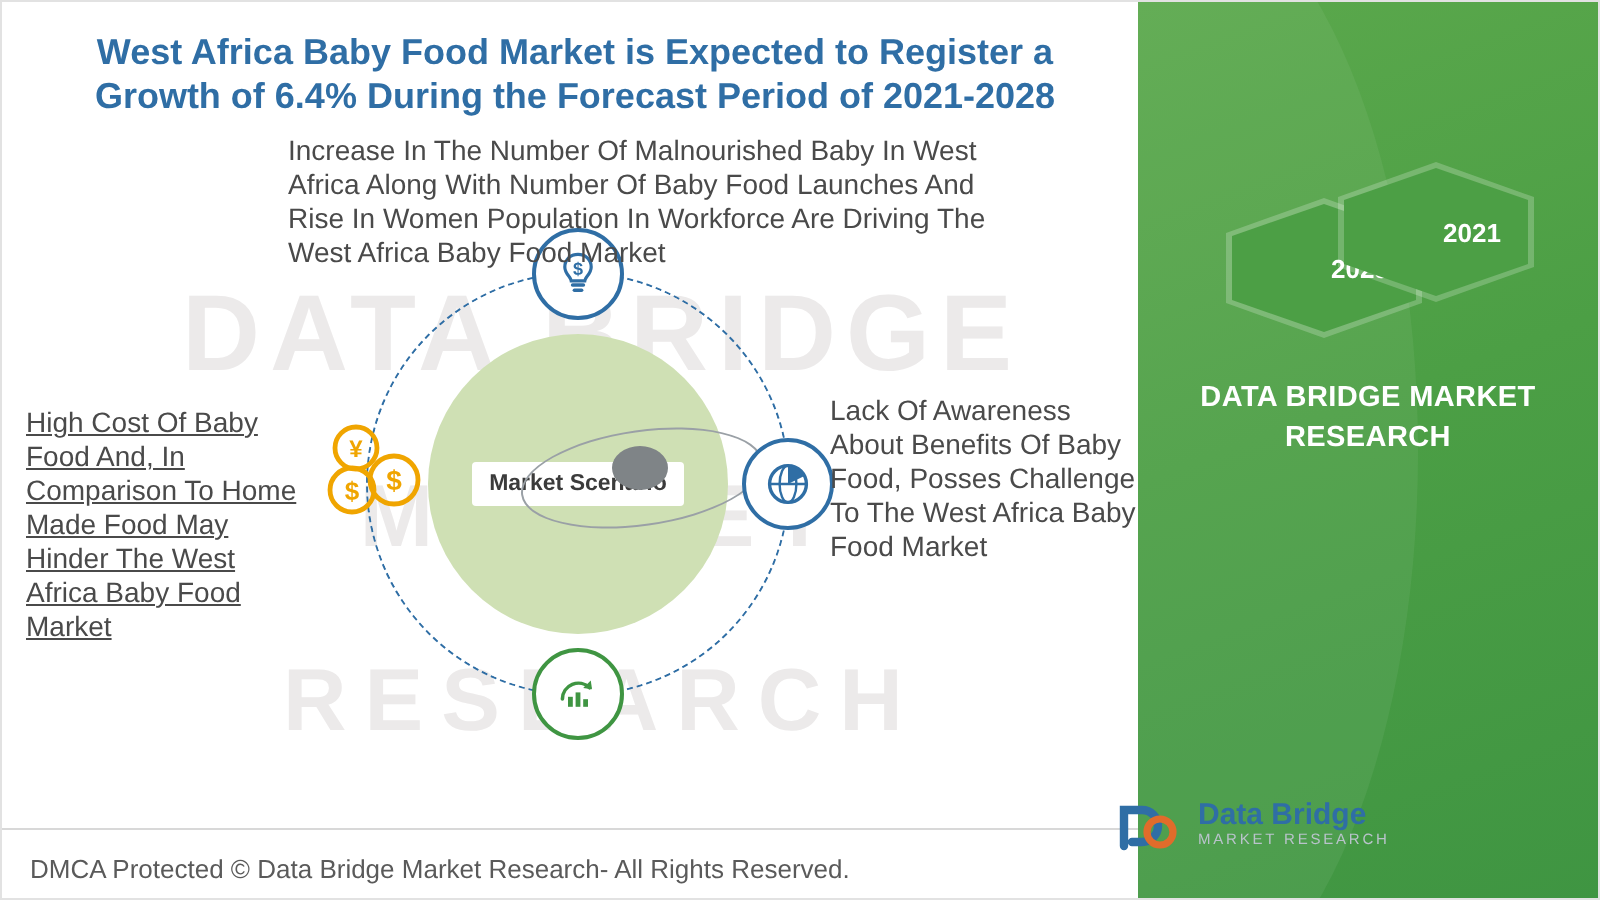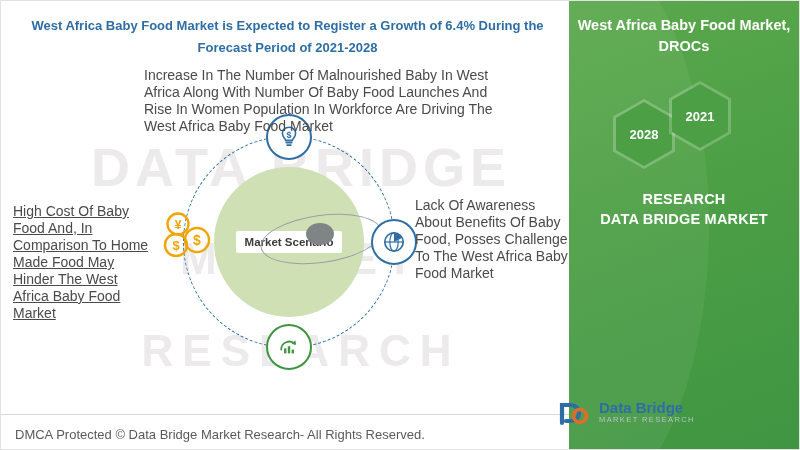--- a/index.html
+++ b/index.html
@@ -65,20 +65,21 @@
     width: 62px;
     height: 70px;
     display: flex;
     align-items: center;
     justify-content: center;
     color: #ffffff;
     font-size: 13px;
     font-weight: bold;
     clip-path: polygon(50% 0%, 100% 25%, 100% 75%, 50% 100%, 0% 75%, 0% 25%);
     background: rgba(255,255,255,0.22);
+    padding-left: 36px;
   }
   .hex .inner {
     position: absolute;
     top: 3px; left: 3px; right: 3px; bottom: 3px;
     clip-path: polygon(50% 0%, 100% 25%, 100% 75%, 50% 100%, 0% 75%, 0% 25%);
     background: #4c9f45;
   }
   .hex span { position: relative; z-index: 2; }
   .hex-left  { left: 44px;  top: 18px; }
   .hex-right { left: 100px; top: 0px; }
@@ -96,21 +97,21 @@
     letter-spacing: .2px;
   }
 
   
   .headline {
     position: absolute;
     top: 14px;
     left: 14px;
     width: 545px;
     color: #2f6ea5;
-    font-size: 13px;
+    font-size: 18px;
     line-height: 22px;
     font-weight: bold;
     text-align: center;
   }
 
   
   .watermark {
     position: absolute;
     top: 120px;
     left: 40px;
@@ -347,32 +348,31 @@
       <circle cx="27" cy="24" r="6.5" fill="none" stroke="#e06c2b" stroke-width="3.6"></circle>
     </svg>
     <div class="logo-text">
       <div class="l1">Data Bridge</div>
       <div class="l2">MARKET RESEARCH</div>
     </div>
   </div>
 
   <div class="right-panel">
     <div class="curve"></div>
-    <div class="panel-title">West Africa Baby Food Market, DROCs</div>
 
     <div class="hexwrap">
       <div class="hex hex-left">
         <div class="inner"></div>
         <span>2028</span>
       </div>
       <div class="hex hex-right">
         <div class="inner"></div>
         <span>2021</span>
       </div>
     </div>
 
     <div class="brand">
+      <div>DATA BRIDGE MARKET</div>
       <div>RESEARCH</div>
-      <div>DATA BRIDGE MARKET</div>
     </div>
   </div>
 
 </div>
 
 </body></html>

